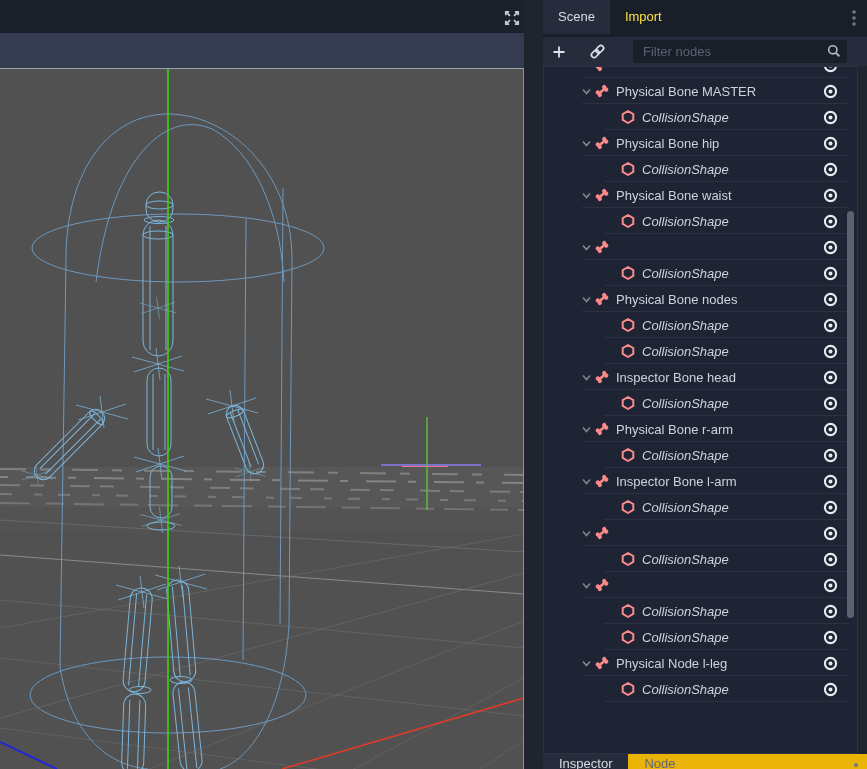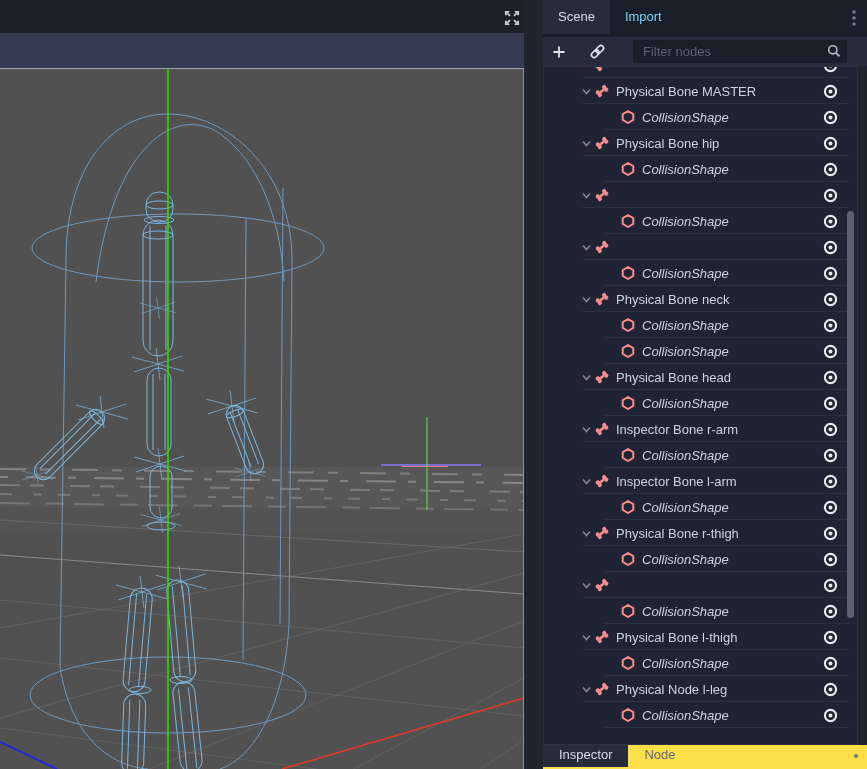--- a/index.html
+++ b/index.html
@@ -14,21 +14,21 @@
   .vp-header{height:35px;background:#353c51;}
   .viewport{position:relative;height:701px;background:#515151;}
   .viewport svg{display:block;}
 
   
   .dock-sep{position:absolute;left:524px;top:33px;width:19px;height:736px;background:#20242e;}
 
   
   .right-col{position:absolute;left:543px;top:0;width:324px;height:769px;display:flex;flex-direction:column;}
   .dock-tabs{position:relative;height:37px;background:#191e28;display:flex;align-items:flex-start;flex:0 0 auto;}
-  .tab{height:34px;line-height:34px;padding:0 15px;color:#7dd3fc;cursor:pointer;}
+  .tab{height:34px;line-height:34px;padding:0 15px;color:#fde047;cursor:pointer;}
   .tab.active{background:#262c3b;color:#dbdee4;}
   .dots-menu{position:absolute;right:6px;top:9px;width:14px;height:20px;cursor:pointer;}
 
   .dock-toolbar{height:29px;background:#262c3b;display:flex;align-items:center;padding:0 20px 0 4px;gap:14px;flex:0 0 auto;}
   .tool-btn{width:24px;height:24px;display:flex;align-items:center;justify-content:center;cursor:pointer;border-radius:2px;}
   .filter-wrap{position:relative;flex:1;margin-left:10px;}
   .filter-wrap input{width:100%;box-sizing:border-box;height:23px;background:#191e28;border:1px solid #191e28;
       border-radius:2px;color:#cfd5e0;padding:0 26px 0 9px;font-family:"Liberation Sans",sans-serif;font-size:13px;outline:none;}
   .filter-wrap input::placeholder{color:#5a6373;}
   .filter-search-icon{position:absolute;right:5px;top:3px;width:16px;height:16px;}
@@ -40,21 +40,21 @@
   .tree-row::after{content:"";position:absolute;left:38px;right:8px;bottom:0;height:1px;background:#2a3140;}
   .tree-row.lvl0{padding-left:36px;align-items:center;}
   .tree-row.lvl1{padding-left:62px;font-style:italic;}
   .tree-row.lvl1::after{left:60px;}
   .chev{width:13px;height:13px;margin-right:1px;flex:0 0 auto;}
   .node-icon{width:16px;height:16px;flex:0 0 auto;}
   .node-label{margin-left:6px;color:#ccd3de;white-space:nowrap;overflow:hidden;flex:1;}
   .eye-btn{width:17px;height:17px;margin-left:auto;margin-right:18px;flex:0 0 auto;cursor:pointer;}
   .vscroll{position:absolute;right:3px;top:144px;width:7px;height:407px;background:#5b626e;border-radius:4px;cursor:pointer;}
 
-  .bottom-dock{position:relative;height:24px;background:#fde047;overflow:hidden;display:flex;flex:0 0 auto;}
+  .bottom-dock{position:relative;height:15px;background:#eab308;overflow:hidden;display:flex;flex:0 0 auto;}
   .btab{height:22px;line-height:20px;padding:0 16px;color:#5e6678;cursor:pointer;}
   .btab.active{background:#262c3b;color:#dbdee4;}
   .bdots{position:absolute;right:9px;top:9px;width:4px;height:4px;border-radius:50%;background:#707889;}
 </style>
 </head>
 <body>
 
 <div id="app">
 
   <div class="left-col">
@@ -342,169 +342,170 @@
     <svg class="node-icon" viewBox="0 0 16 16">
       <g transform="rotate(-40 8 8)" fill="#fb8a8a">
         <rect x="3.6" y="6.7" width="8.8" height="2.6" rx="1.3"></rect>
         <circle cx="3.8" cy="6.4" r="2.1"></circle>
                 <circle cx="3.8" cy="9.6" r="2.1"></circle>
         <circle cx="12.2" cy="6.4" r="2.1"></circle>
                 <circle cx="12.2" cy="9.6" r="2.1"></circle>
       </g>
     </svg>
 
-    <svg class="eye-btn" viewBox="0 0 17 17">
-      <circle cx="8.5" cy="8.5" r="5.6" stroke="#e8eaed" stroke-width="2.1" fill="none"></circle>
-      <circle cx="8.5" cy="8.5" r="2" fill="#e8eaed"></circle>
-    </svg>
-  </div>
-          <div class="tree-row lvl1">
-    <svg class="chev" viewBox="0 0 13 13" style="visibility: hidden;">
-      <path d="M3 4.5l3.5 4 3.5-4" stroke="#7f8795" stroke-width="1.6" fill="none"></path>
-    </svg>
-
-    <svg class="node-icon" viewBox="0 0 16 16">
-      <polygon points="8,2 13.3,5.1 13.3,10.9 8,14 2.7,10.9 2.7,5.1" stroke="#fb8a8a" stroke-width="2" stroke-linejoin="round" fill="none"></polygon>
-    </svg>
-    <span class="node-label">CollisionShape</span>
-    <svg class="eye-btn" viewBox="0 0 17 17">
-      <circle cx="8.5" cy="8.5" r="5.6" stroke="#e8eaed" stroke-width="2.1" fill="none"></circle>
-      <circle cx="8.5" cy="8.5" r="2" fill="#e8eaed"></circle>
-    </svg>
-  </div>
-          <div class="tree-row lvl0">
-    <svg class="chev" viewBox="0 0 13 13" style="visibility: visible;">
-      <path d="M3 4.5l3.5 4 3.5-4" stroke="#7f8795" stroke-width="1.6" fill="none"></path>
-    </svg>
-    <svg class="node-icon" viewBox="0 0 16 16">
-      <g transform="rotate(-40 8 8)" fill="#fb8a8a">
-        <rect x="3.6" y="6.7" width="8.8" height="2.6" rx="1.3"></rect>
-        <circle cx="3.8" cy="6.4" r="2.1"></circle>
-                <circle cx="3.8" cy="9.6" r="2.1"></circle>
-        <circle cx="12.2" cy="6.4" r="2.1"></circle>
-                <circle cx="12.2" cy="9.6" r="2.1"></circle>
-      </g>
-    </svg>
-
-    <svg class="eye-btn" viewBox="0 0 17 17">
-      <circle cx="8.5" cy="8.5" r="5.6" stroke="#e8eaed" stroke-width="2.1" fill="none"></circle>
-      <circle cx="8.5" cy="8.5" r="2" fill="#e8eaed"></circle>
-    </svg>
-  </div>
-          <div class="tree-row lvl1">
-    <svg class="chev" viewBox="0 0 13 13" style="visibility: hidden;">
-      <path d="M3 4.5l3.5 4 3.5-4" stroke="#7f8795" stroke-width="1.6" fill="none"></path>
-    </svg>
-
-    <svg class="node-icon" viewBox="0 0 16 16">
-      <polygon points="8,2 13.3,5.1 13.3,10.9 8,14 2.7,10.9 2.7,5.1" stroke="#fb8a8a" stroke-width="2" stroke-linejoin="round" fill="none"></polygon>
-    </svg>
-    <span class="node-label">CollisionShape</span>
-    <svg class="eye-btn" viewBox="0 0 17 17">
-      <circle cx="8.5" cy="8.5" r="5.6" stroke="#e8eaed" stroke-width="2.1" fill="none"></circle>
-      <circle cx="8.5" cy="8.5" r="2" fill="#e8eaed"></circle>
-    </svg>
-  </div>
-          <div class="tree-row lvl0">
-    <svg class="chev" viewBox="0 0 13 13" style="visibility: visible;">
-      <path d="M3 4.5l3.5 4 3.5-4" stroke="#7f8795" stroke-width="1.6" fill="none"></path>
-    </svg>
-    <svg class="node-icon" viewBox="0 0 16 16">
-      <g transform="rotate(-40 8 8)" fill="#fb8a8a">
-        <rect x="3.6" y="6.7" width="8.8" height="2.6" rx="1.3"></rect>
-        <circle cx="3.8" cy="6.4" r="2.1"></circle>
-                <circle cx="3.8" cy="9.6" r="2.1"></circle>
-        <circle cx="12.2" cy="6.4" r="2.1"></circle>
-                <circle cx="12.2" cy="9.6" r="2.1"></circle>
-      </g>
-    </svg>
-
-    <span class="node-label">Physical Bone neck</span>
-    <svg class="eye-btn" viewBox="0 0 17 17">
-      <circle cx="8.5" cy="8.5" r="5.6" stroke="#e8eaed" stroke-width="2.1" fill="none"></circle>
-      <circle cx="8.5" cy="8.5" r="2" fill="#e8eaed"></circle>
-    </svg>
-  </div>
-          <div class="tree-row lvl1">
-    <svg class="chev" viewBox="0 0 13 13" style="visibility: hidden;">
-      <path d="M3 4.5l3.5 4 3.5-4" stroke="#7f8795" stroke-width="1.6" fill="none"></path>
-    </svg>
-
-    <svg class="node-icon" viewBox="0 0 16 16">
-      <polygon points="8,2 13.3,5.1 13.3,10.9 8,14 2.7,10.9 2.7,5.1" stroke="#fb8a8a" stroke-width="2" stroke-linejoin="round" fill="none"></polygon>
-    </svg>
-    <span class="node-label">CollisionShape</span>
-    <svg class="eye-btn" viewBox="0 0 17 17">
-      <circle cx="8.5" cy="8.5" r="5.6" stroke="#e8eaed" stroke-width="2.1" fill="none"></circle>
-      <circle cx="8.5" cy="8.5" r="2" fill="#e8eaed"></circle>
-    </svg>
-  </div>
-          <div class="tree-row lvl1">
-    <svg class="chev" viewBox="0 0 13 13" style="visibility: hidden;">
-      <path d="M3 4.5l3.5 4 3.5-4" stroke="#7f8795" stroke-width="1.6" fill="none"></path>
-    </svg>
-
-    <svg class="node-icon" viewBox="0 0 16 16">
-      <polygon points="8,2 13.3,5.1 13.3,10.9 8,14 2.7,10.9 2.7,5.1" stroke="#fb8a8a" stroke-width="2" stroke-linejoin="round" fill="none"></polygon>
-    </svg>
-    <span class="node-label">CollisionShape</span>
-    <svg class="eye-btn" viewBox="0 0 17 17">
-      <circle cx="8.5" cy="8.5" r="5.6" stroke="#e8eaed" stroke-width="2.1" fill="none"></circle>
-      <circle cx="8.5" cy="8.5" r="2" fill="#e8eaed"></circle>
-    </svg>
-  </div>
-          <div class="tree-row lvl0">
-    <svg class="chev" viewBox="0 0 13 13" style="visibility: visible;">
-      <path d="M3 4.5l3.5 4 3.5-4" stroke="#7f8795" stroke-width="1.6" fill="none"></path>
-    </svg>
-    <svg class="node-icon" viewBox="0 0 16 16">
-      <g transform="rotate(-40 8 8)" fill="#fb8a8a">
-        <rect x="3.6" y="6.7" width="8.8" height="2.6" rx="1.3"></rect>
-        <circle cx="3.8" cy="6.4" r="2.1"></circle>
-                <circle cx="3.8" cy="9.6" r="2.1"></circle>
-        <circle cx="12.2" cy="6.4" r="2.1"></circle>
-                <circle cx="12.2" cy="9.6" r="2.1"></circle>
-      </g>
-    </svg>
-
-    <span class="node-label">Physical Bone head</span>
-    <svg class="eye-btn" viewBox="0 0 17 17">
-      <circle cx="8.5" cy="8.5" r="5.6" stroke="#e8eaed" stroke-width="2.1" fill="none"></circle>
-      <circle cx="8.5" cy="8.5" r="2" fill="#e8eaed"></circle>
-    </svg>
-  </div>
-          <div class="tree-row lvl1">
-    <svg class="chev" viewBox="0 0 13 13" style="visibility: hidden;">
-      <path d="M3 4.5l3.5 4 3.5-4" stroke="#7f8795" stroke-width="1.6" fill="none"></path>
-    </svg>
-
-    <svg class="node-icon" viewBox="0 0 16 16">
-      <polygon points="8,2 13.3,5.1 13.3,10.9 8,14 2.7,10.9 2.7,5.1" stroke="#fb8a8a" stroke-width="2" stroke-linejoin="round" fill="none"></polygon>
-    </svg>
-    <span class="node-label">CollisionShape</span>
-    <svg class="eye-btn" viewBox="0 0 17 17">
-      <circle cx="8.5" cy="8.5" r="5.6" stroke="#e8eaed" stroke-width="2.1" fill="none"></circle>
-      <circle cx="8.5" cy="8.5" r="2" fill="#e8eaed"></circle>
-    </svg>
-  </div>
-          <div class="tree-row lvl0">
-    <svg class="chev" viewBox="0 0 13 13" style="visibility: visible;">
-      <path d="M3 4.5l3.5 4 3.5-4" stroke="#7f8795" stroke-width="1.6" fill="none"></path>
-    </svg>
-    <svg class="node-icon" viewBox="0 0 16 16">
-      <g transform="rotate(-40 8 8)" fill="#fb8a8a">
-        <rect x="3.6" y="6.7" width="8.8" height="2.6" rx="1.3"></rect>
-        <circle cx="3.8" cy="6.4" r="2.1"></circle>
-                <circle cx="3.8" cy="9.6" r="2.1"></circle>
-        <circle cx="12.2" cy="6.4" r="2.1"></circle>
-                <circle cx="12.2" cy="9.6" r="2.1"></circle>
-      </g>
-    </svg>
-
-    <span class="node-label">Inspector Bone r-arm</span>
+    <span class="node-label">Physical Bone waist</span>
+    <svg class="eye-btn" viewBox="0 0 17 17">
+      <circle cx="8.5" cy="8.5" r="5.6" stroke="#e8eaed" stroke-width="2.1" fill="none"></circle>
+      <circle cx="8.5" cy="8.5" r="2" fill="#e8eaed"></circle>
+    </svg>
+  </div>
+          <div class="tree-row lvl1">
+    <svg class="chev" viewBox="0 0 13 13" style="visibility: hidden;">
+      <path d="M3 4.5l3.5 4 3.5-4" stroke="#7f8795" stroke-width="1.6" fill="none"></path>
+    </svg>
+
+    <svg class="node-icon" viewBox="0 0 16 16">
+      <polygon points="8,2 13.3,5.1 13.3,10.9 8,14 2.7,10.9 2.7,5.1" stroke="#fb8a8a" stroke-width="2" stroke-linejoin="round" fill="none"></polygon>
+    </svg>
+    <span class="node-label">CollisionShape</span>
+    <svg class="eye-btn" viewBox="0 0 17 17">
+      <circle cx="8.5" cy="8.5" r="5.6" stroke="#e8eaed" stroke-width="2.1" fill="none"></circle>
+      <circle cx="8.5" cy="8.5" r="2" fill="#e8eaed"></circle>
+    </svg>
+  </div>
+          <div class="tree-row lvl0">
+    <svg class="chev" viewBox="0 0 13 13" style="visibility: visible;">
+      <path d="M3 4.5l3.5 4 3.5-4" stroke="#7f8795" stroke-width="1.6" fill="none"></path>
+    </svg>
+    <svg class="node-icon" viewBox="0 0 16 16">
+      <g transform="rotate(-40 8 8)" fill="#fb8a8a">
+        <rect x="3.6" y="6.7" width="8.8" height="2.6" rx="1.3"></rect>
+        <circle cx="3.8" cy="6.4" r="2.1"></circle>
+                <circle cx="3.8" cy="9.6" r="2.1"></circle>
+        <circle cx="12.2" cy="6.4" r="2.1"></circle>
+                <circle cx="12.2" cy="9.6" r="2.1"></circle>
+      </g>
+    </svg>
+
+    <svg class="eye-btn" viewBox="0 0 17 17">
+      <circle cx="8.5" cy="8.5" r="5.6" stroke="#e8eaed" stroke-width="2.1" fill="none"></circle>
+      <circle cx="8.5" cy="8.5" r="2" fill="#e8eaed"></circle>
+    </svg>
+  </div>
+          <div class="tree-row lvl1">
+    <svg class="chev" viewBox="0 0 13 13" style="visibility: hidden;">
+      <path d="M3 4.5l3.5 4 3.5-4" stroke="#7f8795" stroke-width="1.6" fill="none"></path>
+    </svg>
+
+    <svg class="node-icon" viewBox="0 0 16 16">
+      <polygon points="8,2 13.3,5.1 13.3,10.9 8,14 2.7,10.9 2.7,5.1" stroke="#fb8a8a" stroke-width="2" stroke-linejoin="round" fill="none"></polygon>
+    </svg>
+    <span class="node-label">CollisionShape</span>
+    <svg class="eye-btn" viewBox="0 0 17 17">
+      <circle cx="8.5" cy="8.5" r="5.6" stroke="#e8eaed" stroke-width="2.1" fill="none"></circle>
+      <circle cx="8.5" cy="8.5" r="2" fill="#e8eaed"></circle>
+    </svg>
+  </div>
+          <div class="tree-row lvl0">
+    <svg class="chev" viewBox="0 0 13 13" style="visibility: visible;">
+      <path d="M3 4.5l3.5 4 3.5-4" stroke="#7f8795" stroke-width="1.6" fill="none"></path>
+    </svg>
+    <svg class="node-icon" viewBox="0 0 16 16">
+      <g transform="rotate(-40 8 8)" fill="#fb8a8a">
+        <rect x="3.6" y="6.7" width="8.8" height="2.6" rx="1.3"></rect>
+        <circle cx="3.8" cy="6.4" r="2.1"></circle>
+                <circle cx="3.8" cy="9.6" r="2.1"></circle>
+        <circle cx="12.2" cy="6.4" r="2.1"></circle>
+                <circle cx="12.2" cy="9.6" r="2.1"></circle>
+      </g>
+    </svg>
+
+    <span class="node-label">Physical Bone nodes</span>
+    <svg class="eye-btn" viewBox="0 0 17 17">
+      <circle cx="8.5" cy="8.5" r="5.6" stroke="#e8eaed" stroke-width="2.1" fill="none"></circle>
+      <circle cx="8.5" cy="8.5" r="2" fill="#e8eaed"></circle>
+    </svg>
+  </div>
+          <div class="tree-row lvl1">
+    <svg class="chev" viewBox="0 0 13 13" style="visibility: hidden;">
+      <path d="M3 4.5l3.5 4 3.5-4" stroke="#7f8795" stroke-width="1.6" fill="none"></path>
+    </svg>
+
+    <svg class="node-icon" viewBox="0 0 16 16">
+      <polygon points="8,2 13.3,5.1 13.3,10.9 8,14 2.7,10.9 2.7,5.1" stroke="#fb8a8a" stroke-width="2" stroke-linejoin="round" fill="none"></polygon>
+    </svg>
+    <span class="node-label">CollisionShape</span>
+    <svg class="eye-btn" viewBox="0 0 17 17">
+      <circle cx="8.5" cy="8.5" r="5.6" stroke="#e8eaed" stroke-width="2.1" fill="none"></circle>
+      <circle cx="8.5" cy="8.5" r="2" fill="#e8eaed"></circle>
+    </svg>
+  </div>
+          <div class="tree-row lvl1">
+    <svg class="chev" viewBox="0 0 13 13" style="visibility: hidden;">
+      <path d="M3 4.5l3.5 4 3.5-4" stroke="#7f8795" stroke-width="1.6" fill="none"></path>
+    </svg>
+
+    <svg class="node-icon" viewBox="0 0 16 16">
+      <polygon points="8,2 13.3,5.1 13.3,10.9 8,14 2.7,10.9 2.7,5.1" stroke="#fb8a8a" stroke-width="2" stroke-linejoin="round" fill="none"></polygon>
+    </svg>
+    <span class="node-label">CollisionShape</span>
+    <svg class="eye-btn" viewBox="0 0 17 17">
+      <circle cx="8.5" cy="8.5" r="5.6" stroke="#e8eaed" stroke-width="2.1" fill="none"></circle>
+      <circle cx="8.5" cy="8.5" r="2" fill="#e8eaed"></circle>
+    </svg>
+  </div>
+          <div class="tree-row lvl0">
+    <svg class="chev" viewBox="0 0 13 13" style="visibility: visible;">
+      <path d="M3 4.5l3.5 4 3.5-4" stroke="#7f8795" stroke-width="1.6" fill="none"></path>
+    </svg>
+    <svg class="node-icon" viewBox="0 0 16 16">
+      <g transform="rotate(-40 8 8)" fill="#fb8a8a">
+        <rect x="3.6" y="6.7" width="8.8" height="2.6" rx="1.3"></rect>
+        <circle cx="3.8" cy="6.4" r="2.1"></circle>
+                <circle cx="3.8" cy="9.6" r="2.1"></circle>
+        <circle cx="12.2" cy="6.4" r="2.1"></circle>
+                <circle cx="12.2" cy="9.6" r="2.1"></circle>
+      </g>
+    </svg>
+
+    <span class="node-label">Inspector Bone head</span>
+    <svg class="eye-btn" viewBox="0 0 17 17">
+      <circle cx="8.5" cy="8.5" r="5.6" stroke="#e8eaed" stroke-width="2.1" fill="none"></circle>
+      <circle cx="8.5" cy="8.5" r="2" fill="#e8eaed"></circle>
+    </svg>
+  </div>
+          <div class="tree-row lvl1">
+    <svg class="chev" viewBox="0 0 13 13" style="visibility: hidden;">
+      <path d="M3 4.5l3.5 4 3.5-4" stroke="#7f8795" stroke-width="1.6" fill="none"></path>
+    </svg>
+
+    <svg class="node-icon" viewBox="0 0 16 16">
+      <polygon points="8,2 13.3,5.1 13.3,10.9 8,14 2.7,10.9 2.7,5.1" stroke="#fb8a8a" stroke-width="2" stroke-linejoin="round" fill="none"></polygon>
+    </svg>
+    <span class="node-label">CollisionShape</span>
+    <svg class="eye-btn" viewBox="0 0 17 17">
+      <circle cx="8.5" cy="8.5" r="5.6" stroke="#e8eaed" stroke-width="2.1" fill="none"></circle>
+      <circle cx="8.5" cy="8.5" r="2" fill="#e8eaed"></circle>
+    </svg>
+  </div>
+          <div class="tree-row lvl0">
+    <svg class="chev" viewBox="0 0 13 13" style="visibility: visible;">
+      <path d="M3 4.5l3.5 4 3.5-4" stroke="#7f8795" stroke-width="1.6" fill="none"></path>
+    </svg>
+    <svg class="node-icon" viewBox="0 0 16 16">
+      <g transform="rotate(-40 8 8)" fill="#fb8a8a">
+        <rect x="3.6" y="6.7" width="8.8" height="2.6" rx="1.3"></rect>
+        <circle cx="3.8" cy="6.4" r="2.1"></circle>
+                <circle cx="3.8" cy="9.6" r="2.1"></circle>
+        <circle cx="12.2" cy="6.4" r="2.1"></circle>
+                <circle cx="12.2" cy="9.6" r="2.1"></circle>
+      </g>
+    </svg>
+
+    <span class="node-label">Physical Bone r-arm</span>
     <svg class="eye-btn" viewBox="0 0 17 17">
       <circle cx="8.5" cy="8.5" r="5.6" stroke="#e8eaed" stroke-width="2.1" fill="none"></circle>
       <circle cx="8.5" cy="8.5" r="2" fill="#e8eaed"></circle>
     </svg>
   </div>
           <div class="tree-row lvl1">
     <svg class="chev" viewBox="0 0 13 13" style="visibility: hidden;">
       <path d="M3 4.5l3.5 4 3.5-4" stroke="#7f8795" stroke-width="1.6" fill="none"></path>
     </svg>
 
@@ -558,88 +559,67 @@
     <svg class="node-icon" viewBox="0 0 16 16">
       <g transform="rotate(-40 8 8)" fill="#fb8a8a">
         <rect x="3.6" y="6.7" width="8.8" height="2.6" rx="1.3"></rect>
         <circle cx="3.8" cy="6.4" r="2.1"></circle>
                 <circle cx="3.8" cy="9.6" r="2.1"></circle>
         <circle cx="12.2" cy="6.4" r="2.1"></circle>
                 <circle cx="12.2" cy="9.6" r="2.1"></circle>
       </g>
     </svg>
 
-    <span class="node-label">Physical Bone r-thigh</span>
-    <svg class="eye-btn" viewBox="0 0 17 17">
-      <circle cx="8.5" cy="8.5" r="5.6" stroke="#e8eaed" stroke-width="2.1" fill="none"></circle>
-      <circle cx="8.5" cy="8.5" r="2" fill="#e8eaed"></circle>
-    </svg>
-  </div>
-          <div class="tree-row lvl1">
-    <svg class="chev" viewBox="0 0 13 13" style="visibility: hidden;">
-      <path d="M3 4.5l3.5 4 3.5-4" stroke="#7f8795" stroke-width="1.6" fill="none"></path>
-    </svg>
-
-    <svg class="node-icon" viewBox="0 0 16 16">
-      <polygon points="8,2 13.3,5.1 13.3,10.9 8,14 2.7,10.9 2.7,5.1" stroke="#fb8a8a" stroke-width="2" stroke-linejoin="round" fill="none"></polygon>
-    </svg>
-    <span class="node-label">CollisionShape</span>
-    <svg class="eye-btn" viewBox="0 0 17 17">
-      <circle cx="8.5" cy="8.5" r="5.6" stroke="#e8eaed" stroke-width="2.1" fill="none"></circle>
-      <circle cx="8.5" cy="8.5" r="2" fill="#e8eaed"></circle>
-    </svg>
-  </div>
-          <div class="tree-row lvl0">
-    <svg class="chev" viewBox="0 0 13 13" style="visibility: visible;">
-      <path d="M3 4.5l3.5 4 3.5-4" stroke="#7f8795" stroke-width="1.6" fill="none"></path>
-    </svg>
-    <svg class="node-icon" viewBox="0 0 16 16">
-      <g transform="rotate(-40 8 8)" fill="#fb8a8a">
-        <rect x="3.6" y="6.7" width="8.8" height="2.6" rx="1.3"></rect>
-        <circle cx="3.8" cy="6.4" r="2.1"></circle>
-                <circle cx="3.8" cy="9.6" r="2.1"></circle>
-        <circle cx="12.2" cy="6.4" r="2.1"></circle>
-                <circle cx="12.2" cy="9.6" r="2.1"></circle>
-      </g>
-    </svg>
-
-    <svg class="eye-btn" viewBox="0 0 17 17">
-      <circle cx="8.5" cy="8.5" r="5.6" stroke="#e8eaed" stroke-width="2.1" fill="none"></circle>
-      <circle cx="8.5" cy="8.5" r="2" fill="#e8eaed"></circle>
-    </svg>
-  </div>
-          <div class="tree-row lvl1">
-    <svg class="chev" viewBox="0 0 13 13" style="visibility: hidden;">
-      <path d="M3 4.5l3.5 4 3.5-4" stroke="#7f8795" stroke-width="1.6" fill="none"></path>
-    </svg>
-
-    <svg class="node-icon" viewBox="0 0 16 16">
-      <polygon points="8,2 13.3,5.1 13.3,10.9 8,14 2.7,10.9 2.7,5.1" stroke="#fb8a8a" stroke-width="2" stroke-linejoin="round" fill="none"></polygon>
-    </svg>
-    <span class="node-label">CollisionShape</span>
-    <svg class="eye-btn" viewBox="0 0 17 17">
-      <circle cx="8.5" cy="8.5" r="5.6" stroke="#e8eaed" stroke-width="2.1" fill="none"></circle>
-      <circle cx="8.5" cy="8.5" r="2" fill="#e8eaed"></circle>
-    </svg>
-  </div>
-          <div class="tree-row lvl0">
-    <svg class="chev" viewBox="0 0 13 13" style="visibility: visible;">
-      <path d="M3 4.5l3.5 4 3.5-4" stroke="#7f8795" stroke-width="1.6" fill="none"></path>
-    </svg>
-    <svg class="node-icon" viewBox="0 0 16 16">
-      <g transform="rotate(-40 8 8)" fill="#fb8a8a">
-        <rect x="3.6" y="6.7" width="8.8" height="2.6" rx="1.3"></rect>
-        <circle cx="3.8" cy="6.4" r="2.1"></circle>
-                <circle cx="3.8" cy="9.6" r="2.1"></circle>
-        <circle cx="12.2" cy="6.4" r="2.1"></circle>
-                <circle cx="12.2" cy="9.6" r="2.1"></circle>
-      </g>
-    </svg>
-
-    <span class="node-label">Physical Bone l-thigh</span>
+    <svg class="eye-btn" viewBox="0 0 17 17">
+      <circle cx="8.5" cy="8.5" r="5.6" stroke="#e8eaed" stroke-width="2.1" fill="none"></circle>
+      <circle cx="8.5" cy="8.5" r="2" fill="#e8eaed"></circle>
+    </svg>
+  </div>
+          <div class="tree-row lvl1">
+    <svg class="chev" viewBox="0 0 13 13" style="visibility: hidden;">
+      <path d="M3 4.5l3.5 4 3.5-4" stroke="#7f8795" stroke-width="1.6" fill="none"></path>
+    </svg>
+
+    <svg class="node-icon" viewBox="0 0 16 16">
+      <polygon points="8,2 13.3,5.1 13.3,10.9 8,14 2.7,10.9 2.7,5.1" stroke="#fb8a8a" stroke-width="2" stroke-linejoin="round" fill="none"></polygon>
+    </svg>
+    <span class="node-label">CollisionShape</span>
+    <svg class="eye-btn" viewBox="0 0 17 17">
+      <circle cx="8.5" cy="8.5" r="5.6" stroke="#e8eaed" stroke-width="2.1" fill="none"></circle>
+      <circle cx="8.5" cy="8.5" r="2" fill="#e8eaed"></circle>
+    </svg>
+  </div>
+          <div class="tree-row lvl0">
+    <svg class="chev" viewBox="0 0 13 13" style="visibility: visible;">
+      <path d="M3 4.5l3.5 4 3.5-4" stroke="#7f8795" stroke-width="1.6" fill="none"></path>
+    </svg>
+    <svg class="node-icon" viewBox="0 0 16 16">
+      <g transform="rotate(-40 8 8)" fill="#fb8a8a">
+        <rect x="3.6" y="6.7" width="8.8" height="2.6" rx="1.3"></rect>
+        <circle cx="3.8" cy="6.4" r="2.1"></circle>
+                <circle cx="3.8" cy="9.6" r="2.1"></circle>
+        <circle cx="12.2" cy="6.4" r="2.1"></circle>
+                <circle cx="12.2" cy="9.6" r="2.1"></circle>
+      </g>
+    </svg>
+
+    <svg class="eye-btn" viewBox="0 0 17 17">
+      <circle cx="8.5" cy="8.5" r="5.6" stroke="#e8eaed" stroke-width="2.1" fill="none"></circle>
+      <circle cx="8.5" cy="8.5" r="2" fill="#e8eaed"></circle>
+    </svg>
+  </div>
+          <div class="tree-row lvl1">
+    <svg class="chev" viewBox="0 0 13 13" style="visibility: hidden;">
+      <path d="M3 4.5l3.5 4 3.5-4" stroke="#7f8795" stroke-width="1.6" fill="none"></path>
+    </svg>
+
+    <svg class="node-icon" viewBox="0 0 16 16">
+      <polygon points="8,2 13.3,5.1 13.3,10.9 8,14 2.7,10.9 2.7,5.1" stroke="#fb8a8a" stroke-width="2" stroke-linejoin="round" fill="none"></polygon>
+    </svg>
+    <span class="node-label">CollisionShape</span>
     <svg class="eye-btn" viewBox="0 0 17 17">
       <circle cx="8.5" cy="8.5" r="5.6" stroke="#e8eaed" stroke-width="2.1" fill="none"></circle>
       <circle cx="8.5" cy="8.5" r="2" fill="#e8eaed"></circle>
     </svg>
   </div>
           <div class="tree-row lvl1">
     <svg class="chev" viewBox="0 0 13 13" style="visibility: hidden;">
       <path d="M3 4.5l3.5 4 3.5-4" stroke="#7f8795" stroke-width="1.6" fill="none"></path>
     </svg>
 

